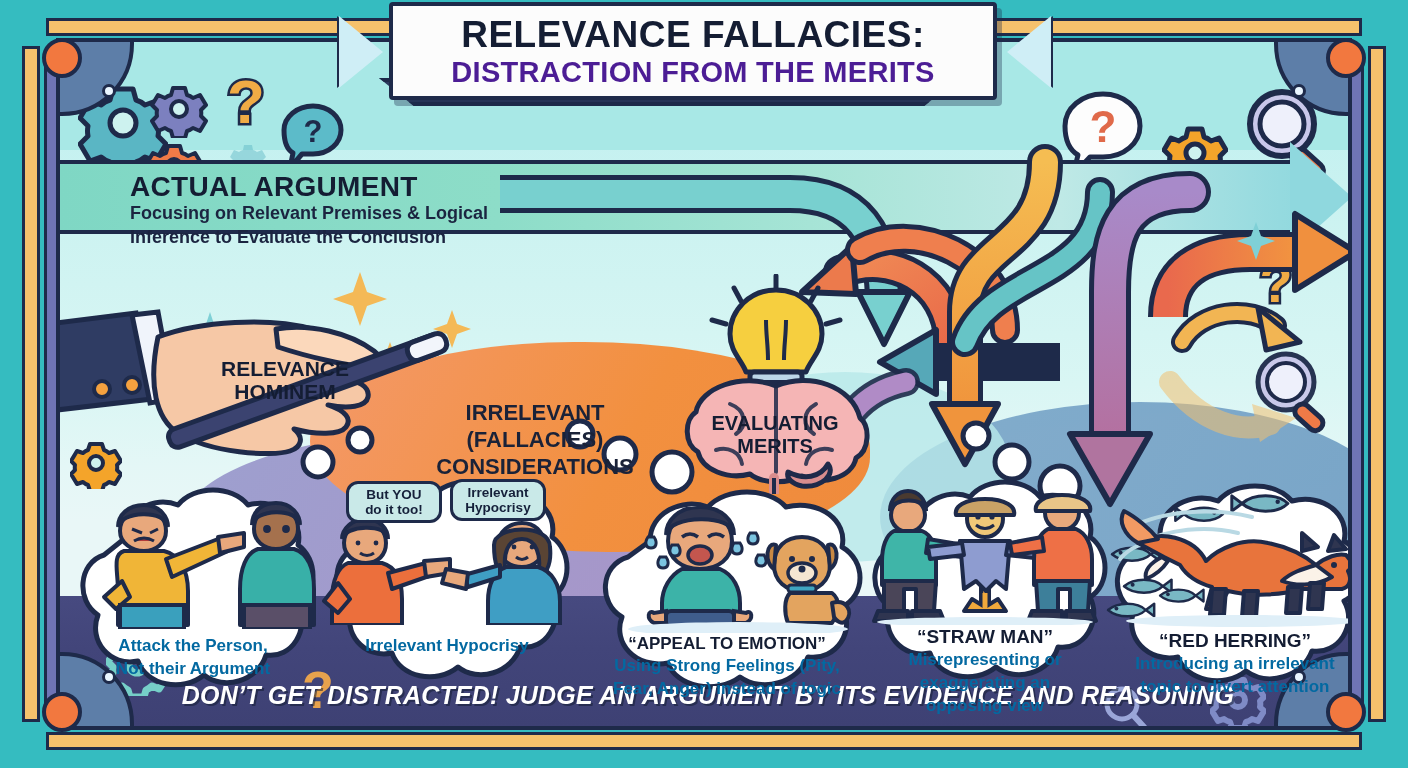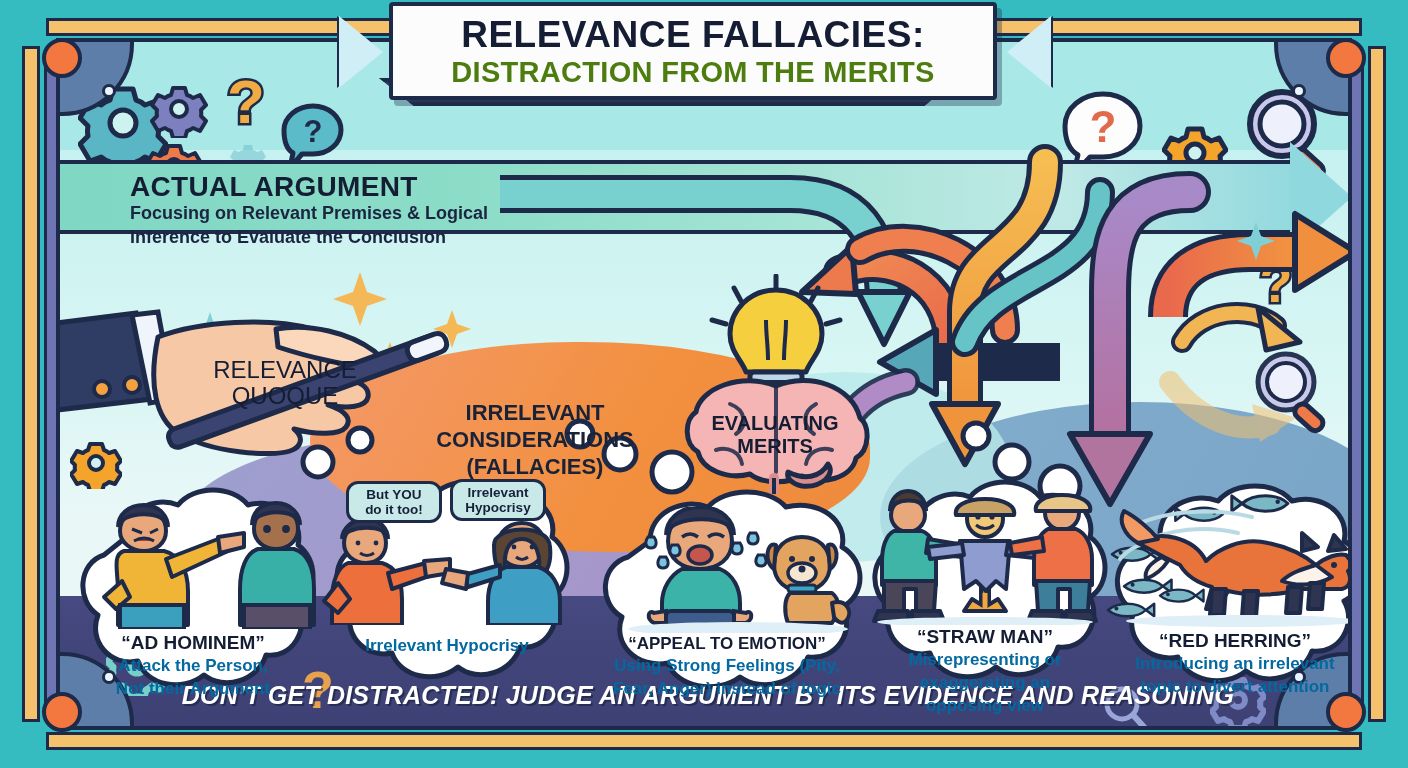--- a/index.html
+++ b/index.html
@@ -63,21 +63,21 @@
   
   .title-wrap{position:absolute;left:339px;top:-18px;width:712px;height:140px;}
   .title-tail{position:absolute;left:40px;top:96px;width:580px;height:28px;background:#2b3a5e;
      border:4px solid #1e2a4a;box-sizing:border-box;
      clip-path:polygon(0 0,100% 0,94% 100%,6% 100%);}
   .title-box{position:absolute;left:50px;top:20px;width:608px;height:98px;background:#fcfcfc;
      border:4px solid #1e2a4a;box-sizing:border-box;border-radius:4px;
      display:flex;flex-direction:column;align-items:center;justify-content:center;
      box-shadow:5px 6px 0 rgba(30,42,74,.35);}
   .title-main{font-size:37px;font-weight:bold;color:#141d33;letter-spacing:.5px;line-height:1;}
-  .title-sub{font-size:29px;font-weight:bold;color:#4d7c0f;letter-spacing:.3px;line-height:1;margin-top:5px;}
+  .title-sub{font-size:29px;font-weight:bold;color:#4c1d95;letter-spacing:.3px;line-height:1;margin-top:5px;}
   .title-chev{position:absolute;width:0;height:0;}
   .chev-l{left:0px;top:34px;
      border-top:36px solid transparent;border-bottom:36px solid transparent;
      border-left:44px solid #cfeef6;filter:drop-shadow(-2px 0 0 #1e2a4a);}
   .chev-r{right:0px;top:34px;
      border-top:36px solid transparent;border-bottom:36px solid transparent;
      border-right:44px solid #cfeef6;filter:drop-shadow(2px 0 0 #1e2a4a);}
 
   
   .aa-band{position:absolute;left:0px;top:118px;width:1250px;height:74px;
@@ -85,21 +85,21 @@
      border-top:4px solid #1e2a4a;border-bottom:4px solid #1e2a4a;box-sizing:border-box;}
   .aa-head{position:absolute;left:1230px;top:100px;width:0;height:0;
      border-top:55px solid transparent;border-bottom:55px solid transparent;border-left:62px solid #8fd8de;}
   .aa-text{position:absolute;left:70px;top:130px;width:620px;}
   .aa-title{font-size:28px;font-weight:bold;color:#141d33;letter-spacing:.3px;line-height:1.05;}
   .aa-sub{font-size:18px;font-weight:bold;color:#1b2440;line-height:1.2;margin-top:2px;}
 
   
   .hand-grp{position:absolute;left:-20px;top:265px;width:500px;height:180px;}
   .rf-label{position:absolute;left:125px;top:315px;width:200px;text-align:center;
-     font-size:24px;font-weight:normal;color:#141d33;line-height:1.1;z-index:6;}
+     font-size:21px;font-weight:bold;color:#141d33;line-height:1.1;z-index:6;}
 
   
   .ic-label{position:absolute;left:350px;top:358px;width:250px;text-align:center;
      font-size:22px;font-weight:bold;color:#1a2238;line-height:1.22;z-index:6;}
 
   
   .brain-grp{position:absolute;left:596px;top:232px;width:240px;height:220px;}
   .brain-label{position:absolute;left:610px;top:338px;width:210px;text-align:center;
      font-size:20px;font-weight:bold;color:#141d33;line-height:1.15;z-index:7;margin-top:32px;}
 
@@ -358,27 +358,27 @@
       <path d="M236,22 C270,16 310,26 334,44 C344,52 342,60 330,60 C312,60 268,50 238,40 Z" fill="#fbd8bb" stroke="#1e2a4a" stroke-width="5" stroke-linejoin="round"></path>
 
       <g transform="rotate(-20 300 70)">
         <rect x="118" y="62" width="290" height="19" rx="8" fill="#3b4370" stroke="#1e2a4a" stroke-width="5"></rect>
         <rect x="372" y="62" width="40" height="19" rx="8" fill="#f2f5fb" stroke="#1e2a4a" stroke-width="5"></rect>
       </g>
     </svg>
 
     <div class="rf-label">
       <div>RELEVANCE</div>
-      <div>QUOQUE</div>
+      <div>HOMINEM</div>
     </div>
 
     <div class="ic-label">
       <div>IRRELEVANT</div>
+      <div>(FALLACIES)</div>
       <div>CONSIDERATIONS</div>
-      <div>(FALLACIES)</div>
     </div>
 
     <svg class="brain-grp" viewBox="0 0 240 220">
 
       <g stroke="#1e2a4a" stroke-width="5" stroke-linecap="round">
         <line x1="120" y1="2" x2="120" y2="16"></line>
         <line x1="78" y1="14" x2="85" y2="27"></line>
         <line x1="162" y1="14" x2="155" y2="27"></line>
         <line x1="56" y1="46" x2="70" y2="50"></line>
         <line x1="184" y1="46" x2="170" y2="50"></line>
@@ -443,21 +443,20 @@
             <path d="M184,24 C186,8 230,6 232,24 C232,14 224,2 208,2 C192,2 184,12 184,24 Z" fill="#2f3550" stroke="#1e2a4a" stroke-width="4"></path>
             <path d="M190,48 L226,48 C240,52 246,68 246,88 L246,124 L172,124 L172,88 C172,68 178,52 190,48 Z" fill="#38b0a8" stroke="#1e2a4a" stroke-width="4" stroke-linejoin="round"></path>
             <rect x="176" y="104" width="66" height="24" fill="#5a4f68" stroke="#1e2a4a" stroke-width="4"></rect>
             <g stroke="#1e2a4a" stroke-width="3">
                 <circle cx="199" cy="28" r="2.4" fill="#1e2a4a"></circle>
                 <circle cx="218" cy="28" r="2.4" fill="#1e2a4a"></circle>
               </g>
           </g>
         </svg>
         <div class="card-txt">
-          <div class="card-title">“AD HOMINEM”</div>
           <div class="card-desc">Attack the Person,</div>
           <div class="card-desc">Not their Argument</div>
         </div>
       </div>
 
       <div class="card" style="left:262px;top:28px;">
         <svg class="cloud-bg" viewBox="0 0 250 230">
           <path d="M56,56 C56,28 86,12 110,22 C126,2 164,2 180,22 C210,14 236,36 230,62
                    C250,76 250,110 230,122 C242,146 224,176 198,172
                    C190,198 156,208 136,192 C114,210 78,202 70,178

